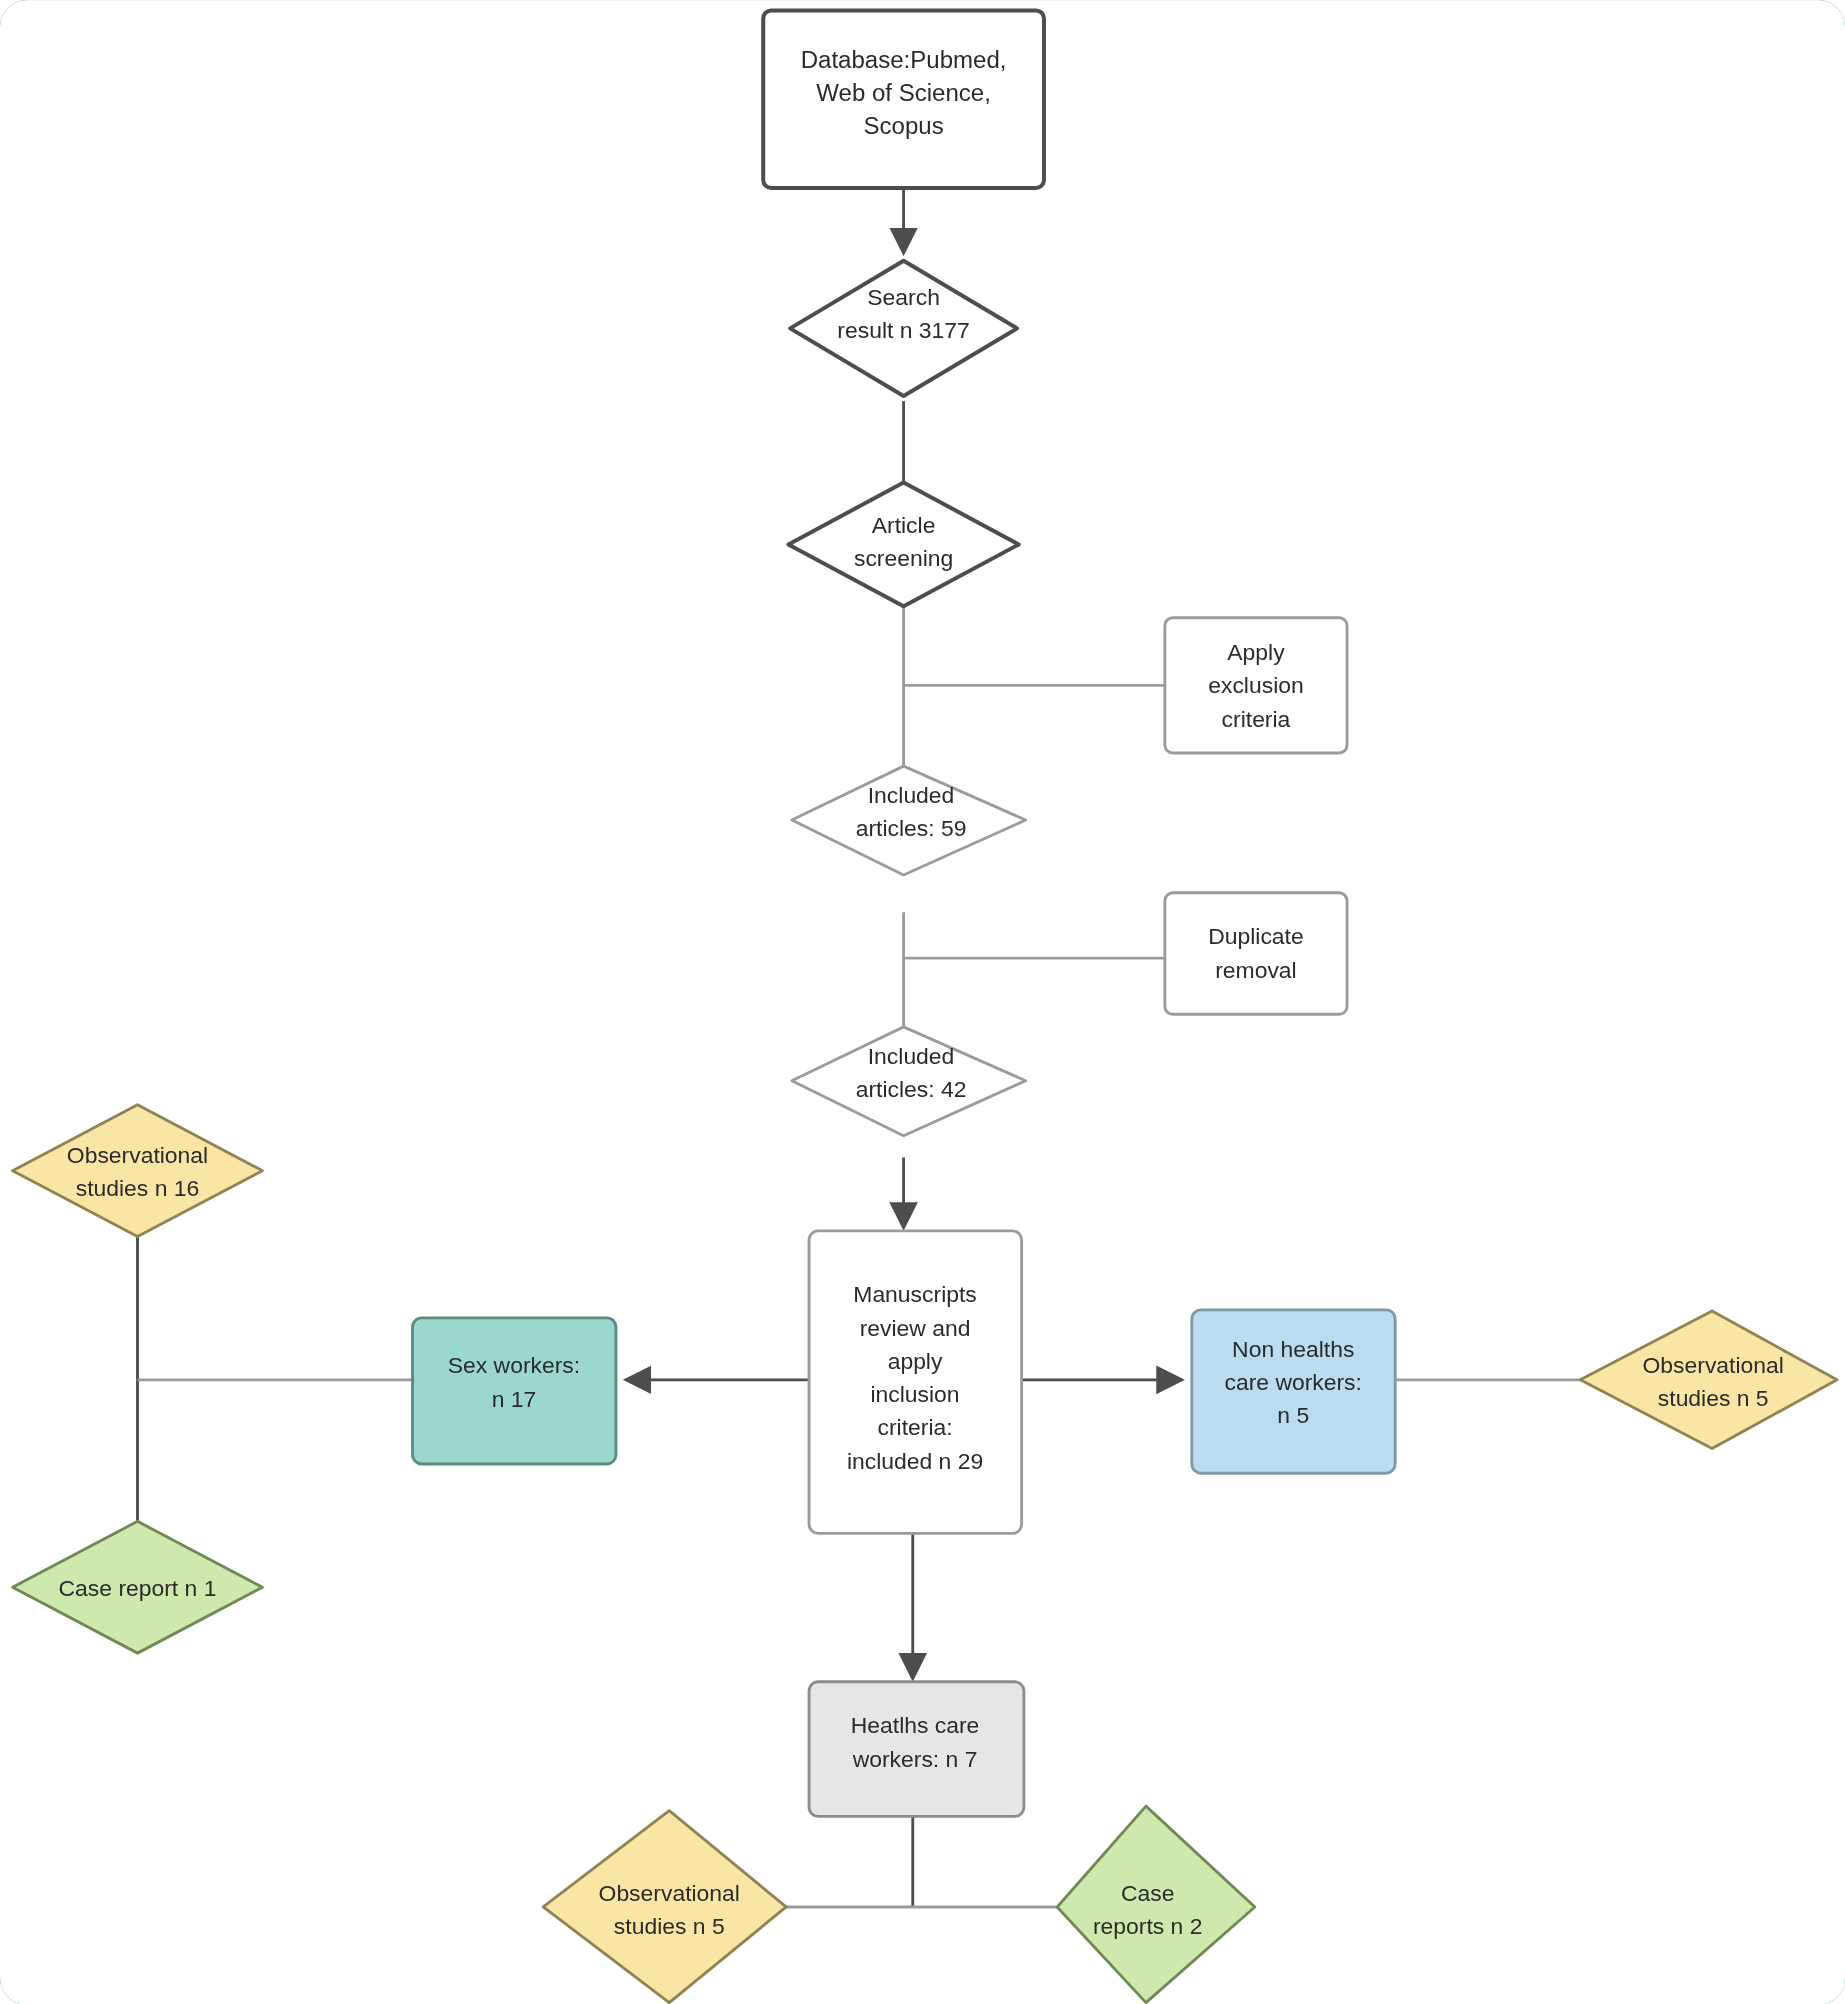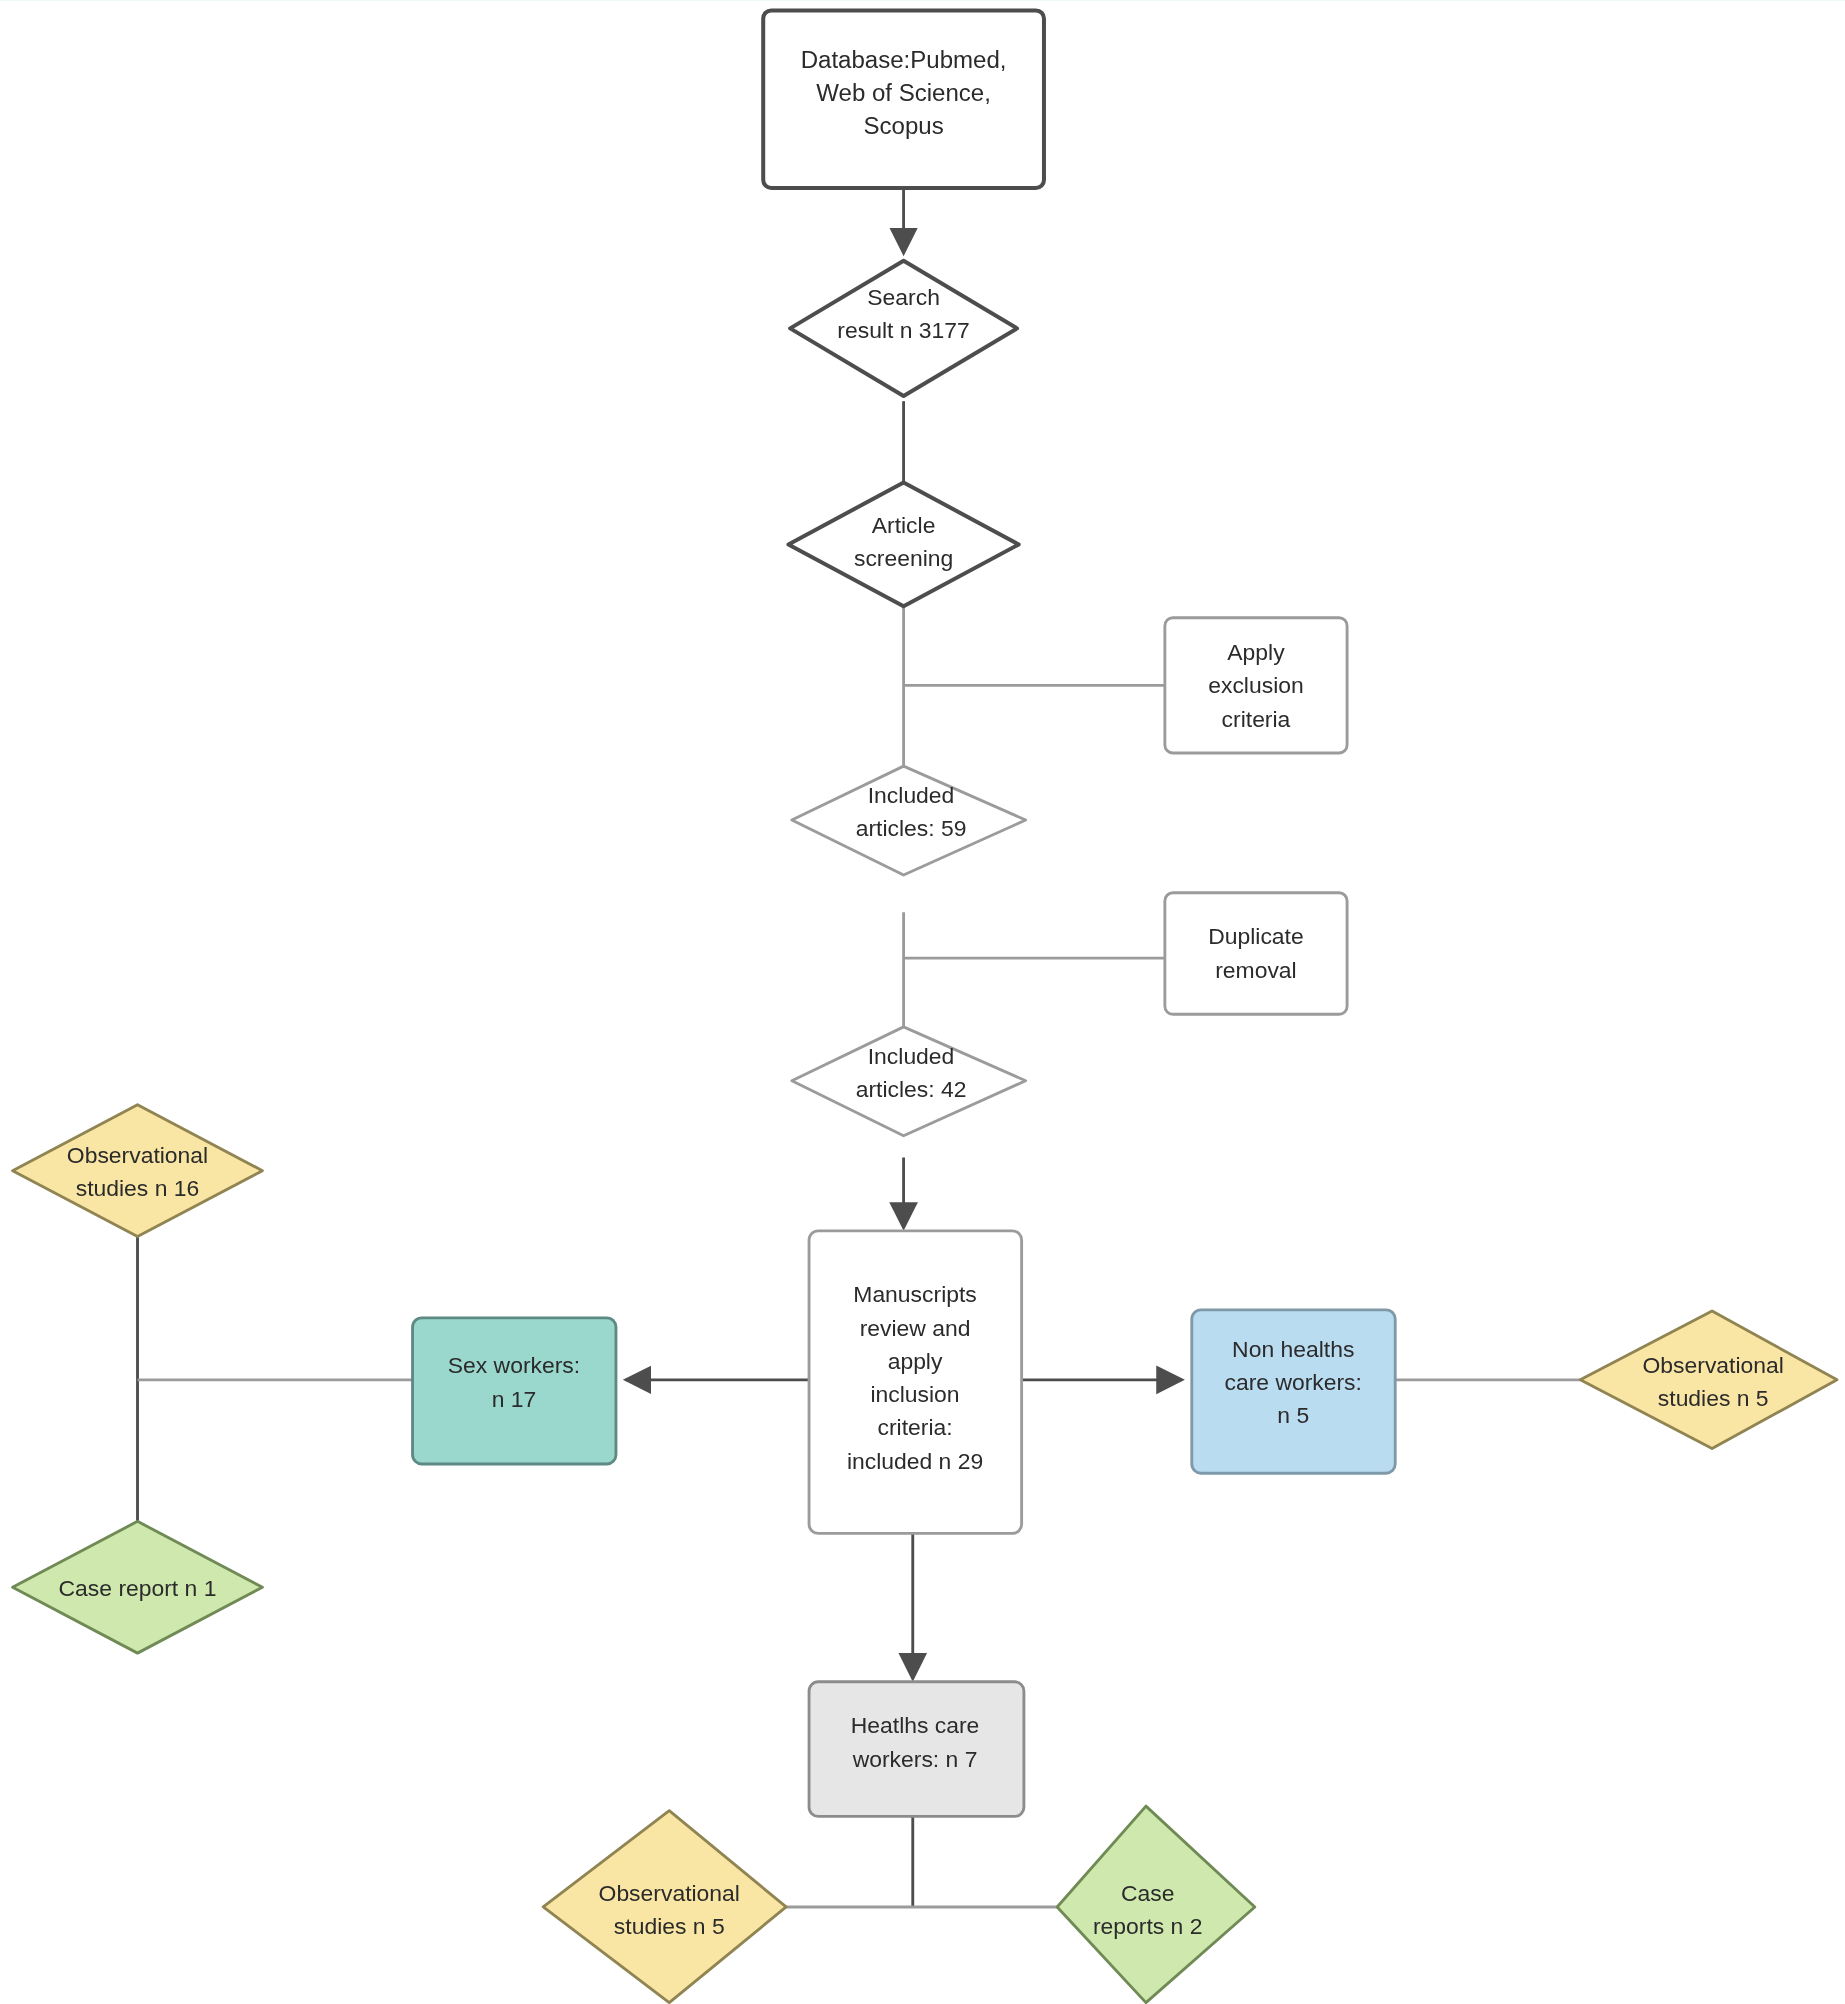--- a/index.html
+++ b/index.html
@@ -1,17 +1,17 @@
 <!DOCTYPE html>
 <html style="font-size:9.2px"><head>
 <meta charset="utf-8">
 <style>
   html,body{margin:0;padding:0;background:#ffffff;}
   body{font-family:"Liberation Sans","DejaVu Sans",sans-serif;}
-  #stage{position:relative;width:1845px;height:2005px;background:#15803d;overflow:hidden;}
+  #stage{position:relative;width:1845px;height:2005px;background:#15803d;overflow:hidden;border-radius:27px;}
   svg{display:block;}
   .nodeText{font-family:"Liberation Sans","DejaVu Sans",sans-serif;font-size:40px;fill:#2b2b2b;}
   .nodeTextBig{font-family:"Liberation Sans","DejaVu Sans",sans-serif;font-size:42px;fill:#2b2b2b;}
 </style>
 </head>
 <body>
 
 <div id="stage">
 <svg width="1845" height="2005" viewBox="0 0 3220 3499" xmlns="http://www.w3.org/2000/svg">
   <defs>

